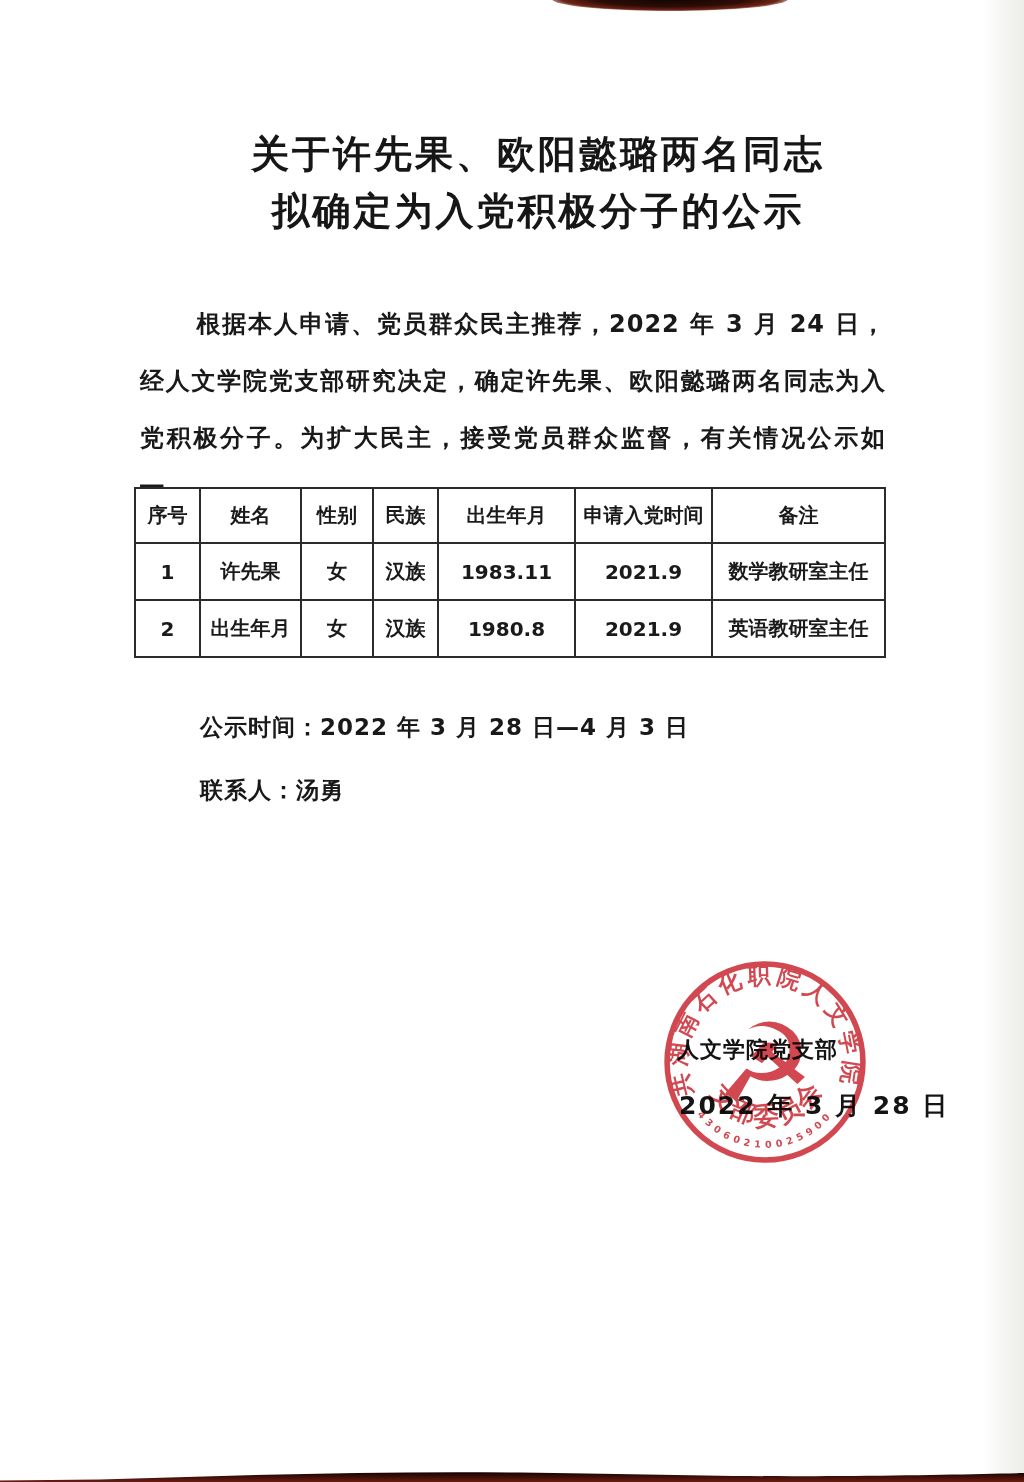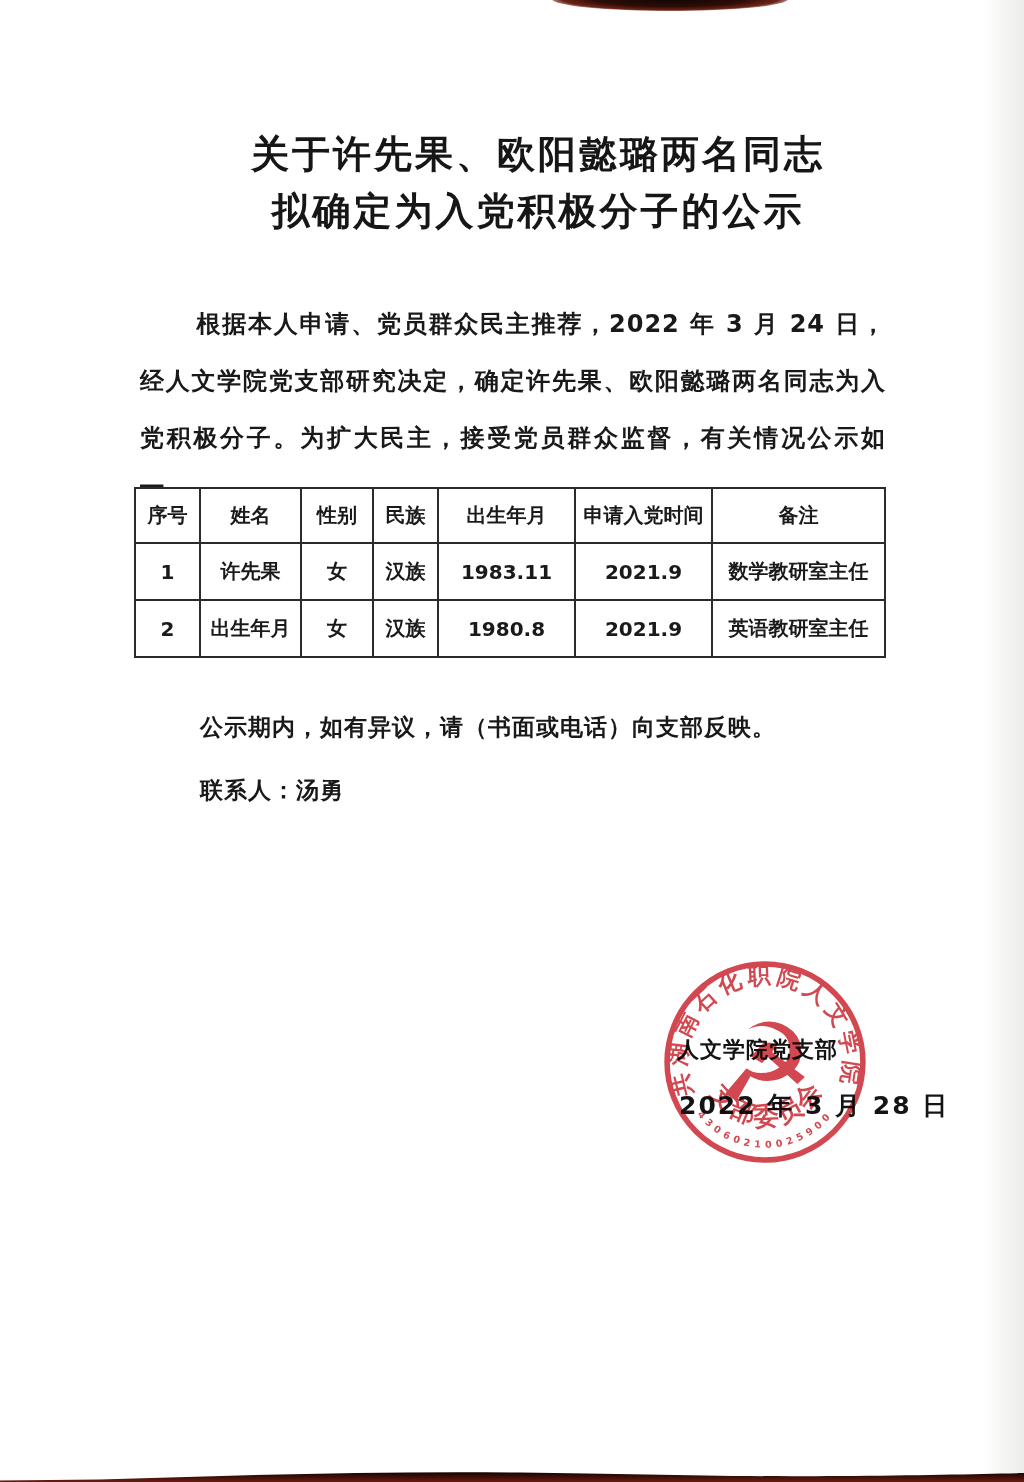--- a/index.html
+++ b/index.html
@@ -185,21 +185,21 @@
         <td>女</td>
         <td>汉族</td>
         <td>1980.8</td>
         <td>2021.9</td>
         <td>英语教研室主任</td>
       </tr>
     </tbody>
   </table>
 
   <div class="notice-lines">
-    <div class="line">公示期内，如有异议，请（书面或电话）向支部反映。</div>
+    <div class="line">公示时间：2022 年 3 月 28 日—4 月 3 日</div>
     <div class="line">联系人：汤勇</div>
   </div>
 
   <div class="signature-org">人文学院党支部</div>
   <div class="signature-date">2022 年 3 月 28 日</div>
 
   <svg class="seal" viewBox="0 0 210 210" xmlns="http://www.w3.org/2000/svg">
     <defs>
       <path id="arcTop" d="M 34.3 138 A 78 78 0 1 1 175.7 138" fill="none"></path>
       <path id="arcBottom" d="M 51.3 136 A 62 62 0 0 0 158.7 136" fill="none"></path>

